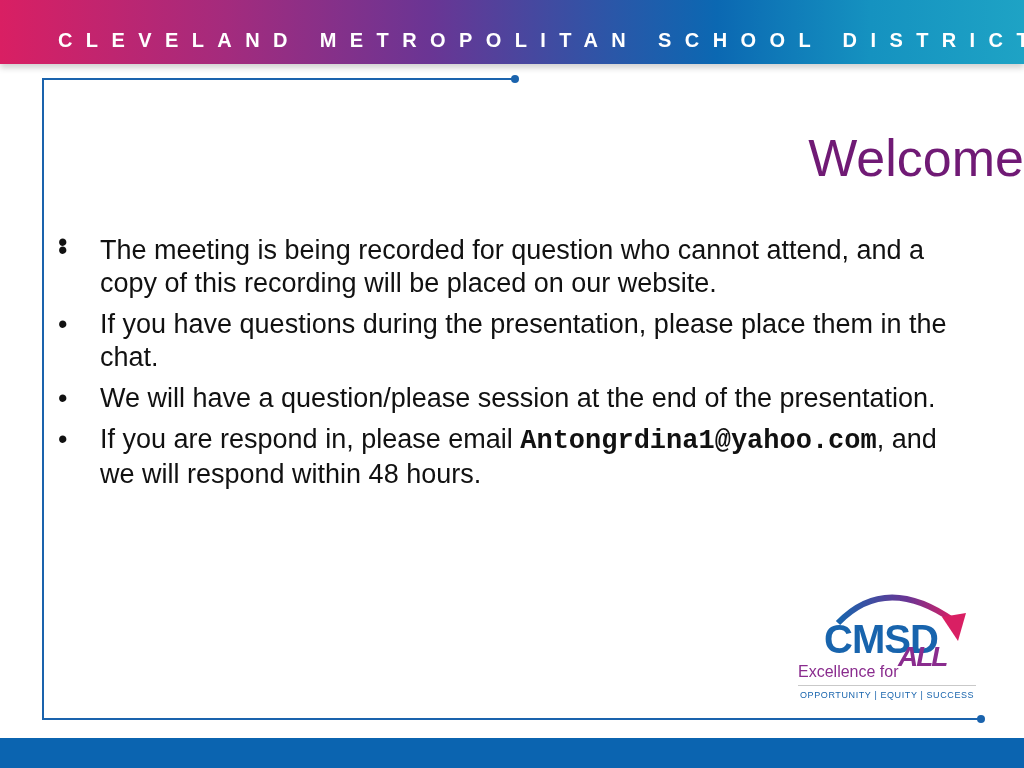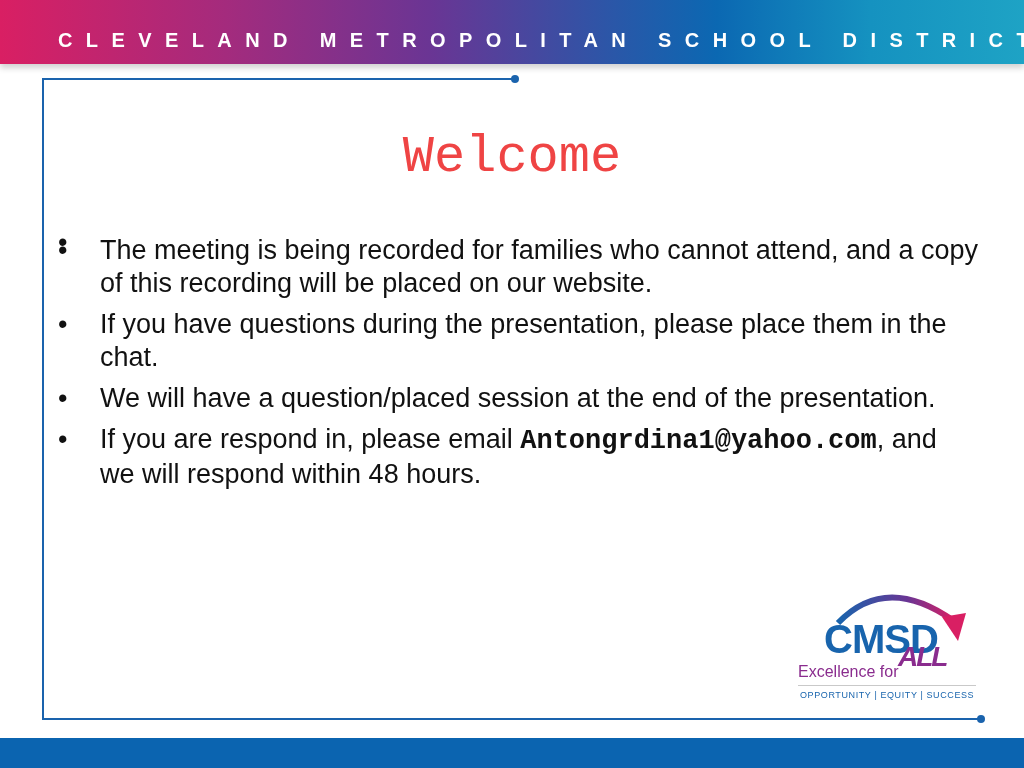--- a/index.html
+++ b/index.html
@@ -8,21 +8,21 @@
     background: linear-gradient(90deg, #d91f63 0%, #a42b7d 22%, #6a3594 42%, #2a57a8 60%, #0b68b2 70%, #1592c0 85%, #1ea3c5 100%);
     box-shadow: 0 4px 6px rgba(0,0,0,0.18); }
   .header-title { position:absolute; left:58px; top:0; height:64px; line-height:80px; color:#ffffff; font-weight:bold; font-size:20px; letter-spacing:13.4px; white-space:nowrap; }
   .frame-top { position:absolute; left:42px; top:78px; width:472px; height:2px; background:#1a63ad; }
   .frame-left { position:absolute; left:42px; top:78px; width:2px; height:642px; background:#1a63ad; }
   .frame-bottom { position:absolute; left:42px; top:718px; width:938px; height:2px; background:#1a63ad; }
   .dot { position:absolute; width:8px; height:8px; border-radius:50%; background:#1a63ad; }
   .dot-top { left:511px; top:75px; }
   .dot-bottom { left:977px; top:715px; }
   .footer-bar { position:absolute; left:0; top:738px; width:1024px; height:30px; background:#0b64b0; }
-  .title { position:absolute; left:0; width:1024px; top:128px; text-align:center; font-size:52px; color:#ef4444; font-family:Liberation Mono, monospace; }
+  .title { position:absolute; left:0; width:1024px; top:128px; text-align:right; font-size:52px; color:#701a75; font-family:Liberation Sans, sans-serif; }
   .bullets { position:absolute; left:58px; top:226px; width:920px; margin:0; padding:0; list-style:none; font-size:27px; line-height:33px; color:#111111; }
   .bullets li { position:relative; padding-left:42px; margin-bottom:8px; }
   .bullets li .bullet { position:absolute; left:0; top:0; }
   .bullets b { font-weight:bold;font-family:Liberation Mono, monospace; }
   .logo { position:absolute; left:786px; top:583px; width:192px; height:120px; }
   .logo-cmsd { position:absolute; left:2px; top:34px; font-size:40px; font-weight:bold; color:#1864ad; letter-spacing:-1px;margin-left:36px; }
   .logo-excellence { position:absolute; left:12px; top:80px; font-size:16px; color:#8a2c8e; }
   .logo-all { position:absolute; left:112px; top:58px; font-size:28px; font-weight:bold; font-style:italic; color:#8a2c8e; letter-spacing:-2px; }
   .logo-rule { position:absolute; left:12px; top:102px; width:178px; height:1px; background:#c9c9c9; }
   .logo-tagline { position:absolute; left:14px; top:107px; font-size:9px; font-weight:normal; color:#1864ad; letter-spacing:0.6px; white-space:nowrap; }
@@ -42,29 +42,29 @@
 <div class="dot dot-bottom"></div>
 
 <div class="title">Welcome</div>
 
 <ul class="bullets">
   <li>
     <span class="bullet">•</span>
   </li>
   <li>
     <span class="bullet">•</span>
-    <span>The meeting is being recorded for families who cannot attend, and a copy of this recording will be placed on our website.</span>
+    <span>The meeting is being recorded for question who cannot attend, and a copy of this recording will be placed on our website.</span>
   </li>
   <li>
     <span class="bullet">•</span>
     <span>If you have questions during the presentation, please place them in the chat.</span>
   </li>
   <li>
     <span class="bullet">•</span>
-    <span>We will have a question/placed session at the end of the presentation.</span>
+    <span>We will have a question/please session at the end of the presentation.</span>
   </li>
   <li>
     <span class="bullet">•</span>
     <span>If you are respond in, please email </span><b>Antongrdina1@yahoo.com</b><span>, and we will respond within 48 hours.</span>
   </li>
 </ul>
 
 <div class="logo">
   <svg class="logo-arrow" viewBox="0 0 140 70">
     <defs>

